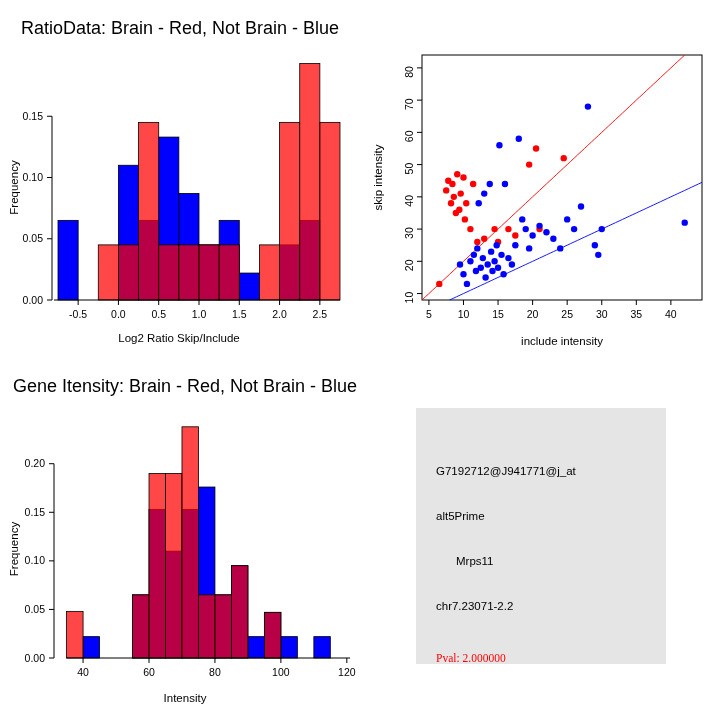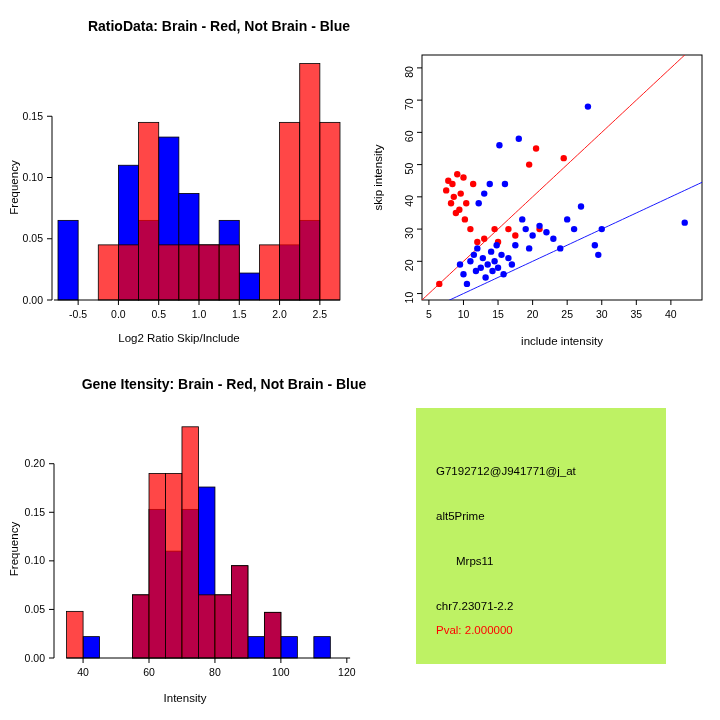--- a/index.html
+++ b/index.html
@@ -1,22 +1,22 @@
 <!DOCTYPE html>
 <html><head>
 <meta charset="utf-8">
 <style>
   html,body{margin:0;padding:0;}
   body{width:720px;height:720px;background:#ffffff;font-family:"Liberation Sans",sans-serif;color:#000;overflow:hidden;}
   .page{position:relative;width:720px;height:720px;}
   .panel{position:absolute;}
-  .ttl{font-size:14px;font-weight:bold;text-align:center;color:#000;margin-left:39px;}
+  .ttl{font-size:18px;font-weight:normal;text-align:center;color:#000;}
   svg{display:block;}
   text{font-family:"Liberation Sans",sans-serif;}
-  .info-box{position:absolute;left:416px;top:408px;width:250px;height:256px;background:#bef264;}
+  .info-box{position:absolute;left:416px;top:408px;width:250px;height:256px;background:#e5e5e5;}
   .info-line{position:absolute;left:20px;font-size:11.5px;color:#000;white-space:nowrap;}
 </style>
 </head>
 <body>
 
 <div class="page">
 
   <div class="panel" style="left:0;top:0;width:360px;height:360px;">
     <div class="ttl" style="position:absolute;left:0;top:18px;width:360px;">RatioData: Brain - Red, Not Brain - Blue</div>
     <svg id="svg-ratio" width="360" height="360">
@@ -236,16 +236,16 @@
         <text x="185" y="342" font-size="11.5" text-anchor="middle" fill="#000">Intensity</text>
         <text x="18" y="189" font-size="11.5" text-anchor="middle" fill="#000" transform="rotate(-90 18 189)">Frequency</text>
       </svg>
   </div>
 
   <div class="info-box">
     <div class="info-line" style="top:57px;">G7192712@J941771@j_at</div>
     <div class="info-line" style="top:102px;">alt5Prime</div>
     <div class="info-line" style="top:147px;padding-left:20px;">Mrps11</div>
     <div class="info-line" style="top:192px;">chr7.23071-2.2</div>
-    <div class="info-line" style="top:216px;color:#ff0000;">Pval: 2.000000</div>
+    <div class="info-line" style="top:244px;color:#ff0000;font-family:Liberation Serif, serif;">Pval: 2.000000</div>
   </div>
 
 </div>
 
 </body></html>

